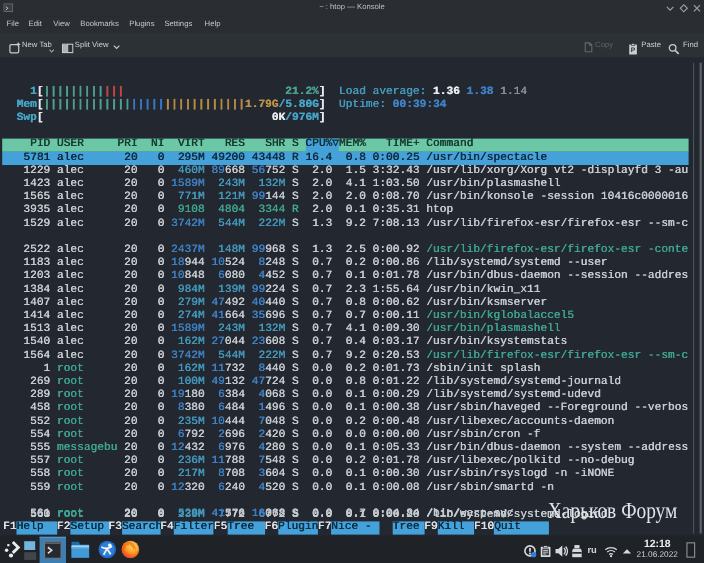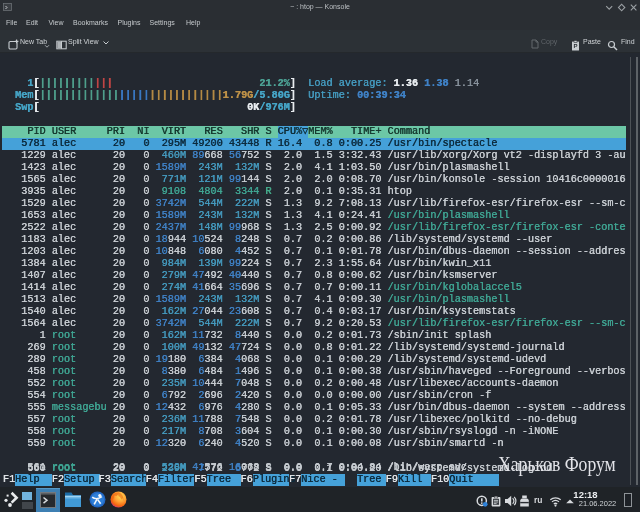--- a/index.html
+++ b/index.html
@@ -97,21 +97,20 @@
 <div class="abs mono" style="left:2.8px;top:77.5px"><i class="cyB">    1</i><i class="wB">[</i><i class="barg">|||||||||</i><i class="rd">|||</i>                        <i class="pctB">21.2%</i><i class="wB">]</i>  <i class="cy">Load average: </i><i class="wb">1.36</i> <i class="blB">1.38</i> <i class="dim">1.14</i></div>
 <div class="abs mono" style="left:2.8px;top:89.5px"><i class="cyB">  Mem</i><i class="wB">[</i><i class="barg">|||||||||||||</i><i class="barb">|||||</i><i class="baro">||||||||||||</i><i class="orB">1.79G</i><i class="cyB">/5.80G</i><i class="wB">]</i>  <i class="cy">Uptime: </i><i class="blB">00:39:34</i></div>
 <div class="abs mono" style="left:2.8px;top:101.5px"><i class="cyB">  Swp</i><i class="wB">[</i>                                  <i class="wB">0K</i><i class="cyB">/976M</i><i class="wB">]</i></div>
 <div class="abs mono" style="left:2.8px;top:125.5px;color:#15382e;text-shadow:0.45px 0 0 #15382e">    PID USER     PRI  NI  VIRT   RES   SHR S <i style="color:#0c2a3c">CPU%▽</i>MEM%   TIME+ Command</div>
 <div class="abs mono" style="left:2.8px;top:137.5px;color:#0c2a3c;text-shadow:0.45px 0 0 #0c2a3c">   5781 alec      20   0  295M 49200 43448 R 16.4  0.8 0:00.25 /usr/bin/spectacle</div>
 <div class="abs mono" style="left:2.8px;top:149.5px">   1229 alec      20   0  <i class="cy">460M</i> <i class="bl">89</i>668 <i class="bl">56</i>752 S  2.0  1.5 3:32.43 /usr/lib/xorg/Xorg vt2 -displayfd 3 -au</div>
 <div class="abs mono" style="left:2.8px;top:161.5px">   1423 alec      20   0 <i class="bl">1589M</i>  <i class="cy">243M</i>  <i class="cy">132M</i> S  2.0  4.1 1:03.50 /usr/bin/plasmashell</div>
 <div class="abs mono" style="left:2.8px;top:173.5px">   1565 alec      20   0  <i class="cy">771M</i>  <i class="cy">121M</i> <i class="bl">99</i>144 S  2.0  2.0 0:08.70 /usr/bin/konsole -session 10416c0000016</div>
 <div class="abs mono" style="left:2.8px;top:185.5px">   3935 alec      20   0  <i class="gr">9108</i>  <i class="gr">4804</i>  <i class="gr">3344</i> <i class="grb">R</i>  2.0  0.1 0:35.31 htop</div>
 <div class="abs mono" style="left:2.8px;top:197.5px">   1529 alec      20   0 <i class="bl">3742M</i>  <i class="cy">544M</i>  <i class="cy">222M</i> S  1.3  9.2 7:08.13 /usr/lib/firefox-esr/firefox-esr --sm-c</div>
-<div class="abs mono" style="left:2.8px;top:209.5px">   1653 alec      20   0 <i class="bl">1589M</i>  <i class="cy">243M</i>  <i class="cy">132M</i> S  1.3  4.1 0:24.41 <i class="gr">/usr/bin/plasmashell</i></div>
 <div class="abs mono" style="left:2.8px;top:221.5px">   2522 alec      20   0 <i class="bl">2437M</i>  <i class="cy">148M</i> <i class="bl">99</i>968 S  1.3  2.5 0:00.92 <i class="gr">/usr/lib/firefox-esr/firefox-esr -conte</i></div>
 <div class="abs mono" style="left:2.8px;top:233.5px">   1183 alec      20   0 <i class="bl">18</i>944 <i class="bl">10</i>524  <i class="bl">8</i>248 S  0.7  0.2 0:00.86 /lib/systemd/systemd --user</div>
 <div class="abs mono" style="left:2.8px;top:245.5px">   1203 alec      20   0 <i class="bl">10</i>848  <i class="bl">6</i>080  <i class="bl">4</i>452 S  0.7  0.1 0:01.78 /usr/bin/dbus-daemon --session --addres</div>
 <div class="abs mono" style="left:2.8px;top:257.5px">   1384 alec      20   0  <i class="cy">984M</i>  <i class="cy">139M</i> <i class="bl">99</i>224 S  0.7  2.3 1:55.64 /usr/bin/kwin_x11</div>
 <div class="abs mono" style="left:2.8px;top:269.5px">   1407 alec      20   0  <i class="cy">279M</i> <i class="bl">47</i>492 <i class="bl">40</i>440 S  0.7  0.8 0:00.62 /usr/bin/ksmserver</div>
 <div class="abs mono" style="left:2.8px;top:281.5px">   1414 alec      20   0  <i class="cy">274M</i> <i class="bl">41</i>664 <i class="bl">35</i>696 S  0.7  0.7 0:00.11 <i class="gr">/usr/bin/kglobalaccel5</i></div>
 <div class="abs mono" style="left:2.8px;top:293.5px">   1513 alec      20   0 <i class="bl">1589M</i>  <i class="cy">243M</i>  <i class="cy">132M</i> S  0.7  4.1 0:09.30 <i class="gr">/usr/bin/plasmashell</i></div>
 <div class="abs mono" style="left:2.8px;top:305.5px">   1540 alec      20   0  <i class="cy">162M</i> <i class="bl">27</i>044 <i class="bl">23</i>608 S  0.7  0.4 0:03.17 /usr/bin/ksystemstats</div>
 <div class="abs mono" style="left:2.8px;top:317.5px">   1564 alec      20   0 <i class="bl">3742M</i>  <i class="cy">544M</i>  <i class="cy">222M</i> S  0.7  9.2 0:20.53 <i class="gr">/usr/lib/firefox-esr/firefox-esr --sm-c</i></div>
 <div class="abs mono" style="left:2.8px;top:329.5px">      1 <i class="gr">root     </i> 20   0  <i class="cy">162M</i> <i class="bl">11</i>732  <i class="bl">8</i>440 S  0.0  0.2 0:01.73 /sbin/init splash</div>
@@ -221,15 +220,15 @@
 <path d="M1.2 7.6h8.6" stroke="#2a2e32" stroke-width="1.4"></path>
     </svg>
 <div class="abs" style="left:534px;top:495px;font-size:8.5px;font-weight:bold;color:#d4d7da">ru</div>
 <svg class="abs" style="left:548.5px;top:495.5px" width="13" height="11" viewBox="0 0 13 11">
 <path d="M1.3 3.8a8 8 0 0110.4 0M3 5.9a5.3 5.3 0 017 0M4.8 8a2.6 2.6 0 013.4 0" stroke="#d7dadd" stroke-width="1.25" fill="none"></path>
 <circle cx="6.5" cy="9.6" r="1.05" fill="#d7dadd"></circle>
     </svg>
 <svg class="abs" style="left:565px;top:497.5px" width="10" height="7" viewBox="0 0 10 7">
       <path d="M1.2 5.2L5 1.4l3.8 3.8z" fill="#d7dadd"></path>
     </svg>
-<div class="abs" style="left:563px;top:488.5px;width:45px;text-align:center;font-size:9.5px;font-weight:bold;color:#eceef0">12:18</div>
+<div class="abs" style="left:575px;top:488.5px;width:45px;text-align:center;font-size:9.5px;font-weight:bold;color:#eceef0">12:18</div>
 <div class="abs" style="left:575px;top:499px;width:45px;text-align:center;font-size:7.5px;color:#cfd3d6">21.06.2022</div>
 <div class="abs" style="left:624px;top:492.5px;width:8px;height:14px;border:1px solid #8e9397;background:#1d2126"></div>
 </div>
 </body></html>

